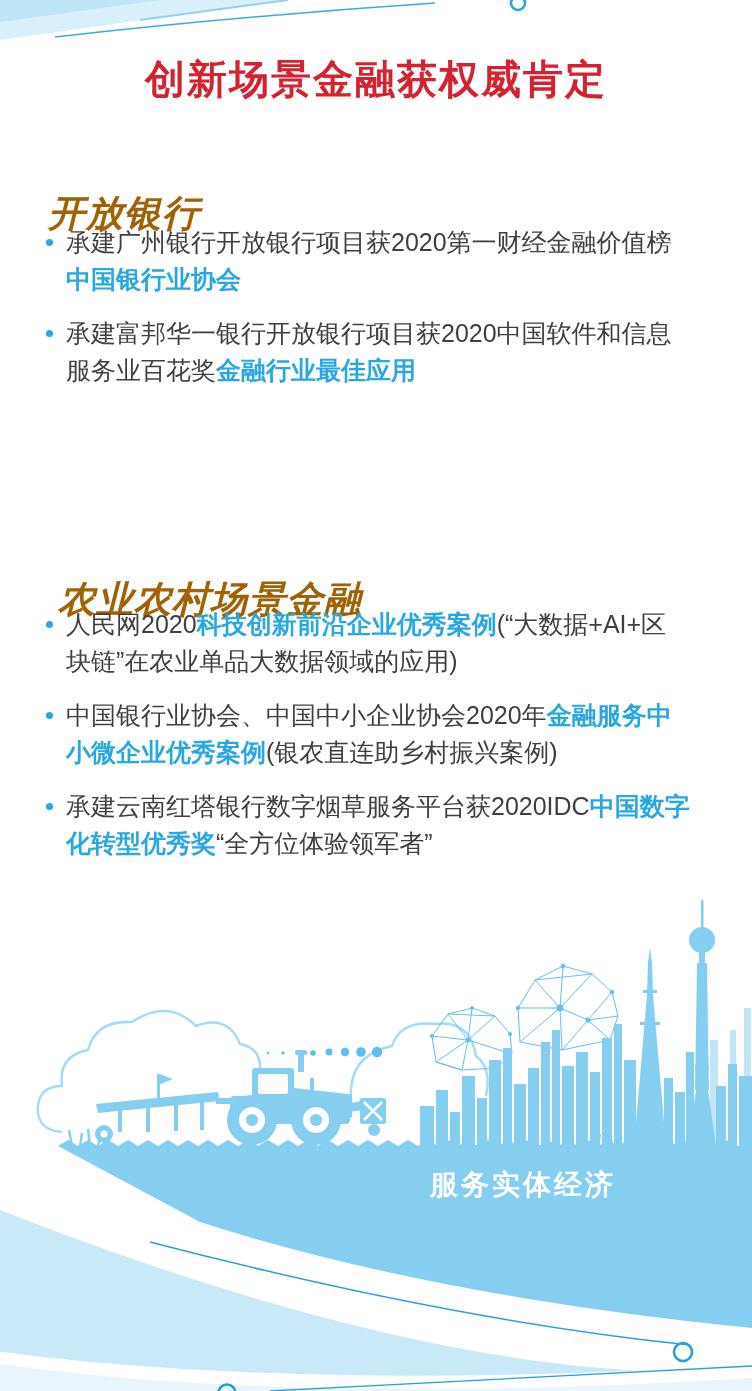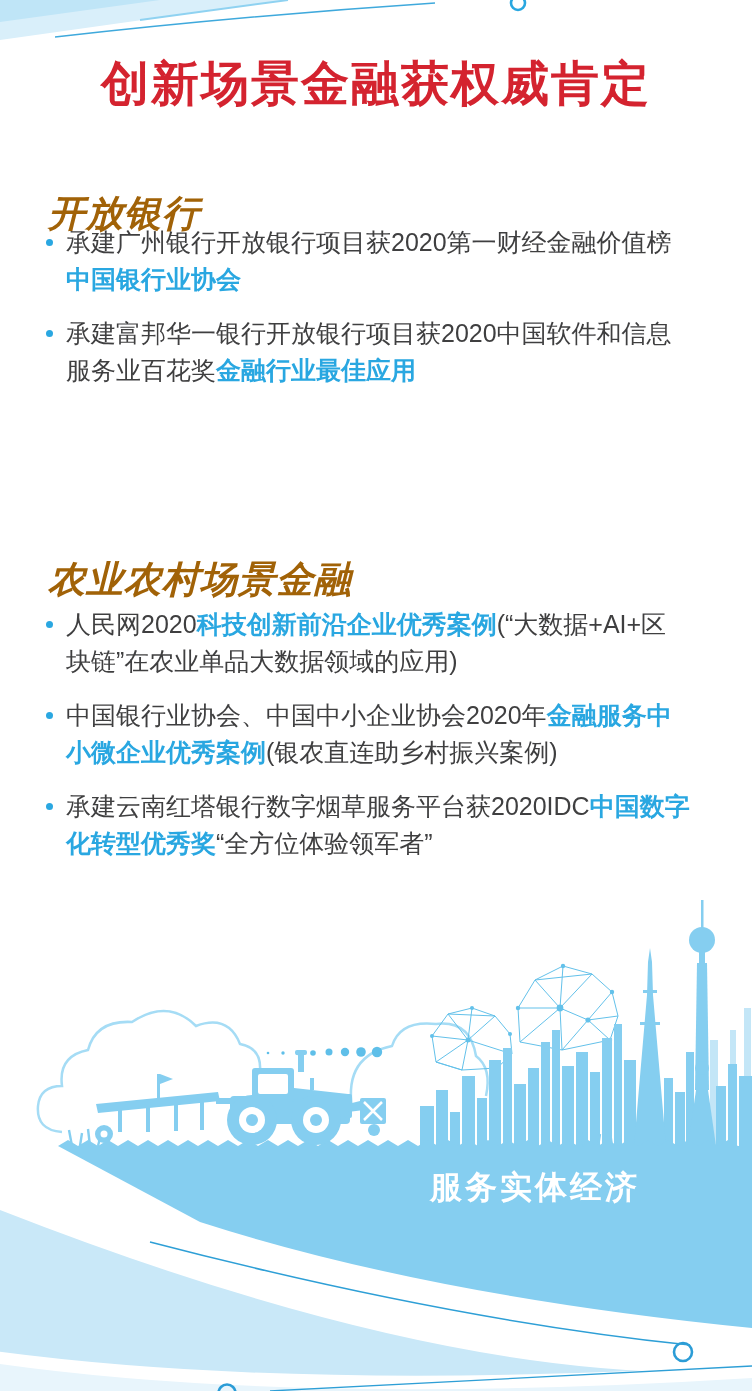--- a/index.html
+++ b/index.html
@@ -4,44 +4,44 @@
 <style>
   html,body{margin:0;padding:0;background:#ffffff;}
   #page{
     position:relative;width:752px;height:1391px;overflow:hidden;background:#ffffff;
     font-family:"Liberation Sans","DejaVu Sans",sans-serif;
   }
   .abs{position:absolute;}
   
   .page-title{
     left:0;top:52px;width:752px;text-align:center;
-    font-size:48px;font-weight:900;letter-spacing:2px;color:#D4232F;
+    font-size:40px;font-weight:900;letter-spacing:2px;color:#D4232F;
   }
   
   .sec-heading{
     left:48px;font-size:37px;font-weight:800;color:#a16207;letter-spacing:1px;font-style:italic;
   }
   #sec-0 .sec-heading{top:158px;}
-  #sec-1 .sec-heading{top:524px;}
+  #sec-1 .sec-heading{top:544px;margin-left:10px;}
   
   .bullets{left:46px;width:644px;margin:0;padding:0;list-style:none;}
   #sec-0 .bullets{top:224px;}
   #sec-1 .bullets{top:606px;}
   .bullets li{
     position:relative;padding-left:20px;margin:0 0 17px 0;
     font-size:25px;line-height:37px;color:#3F3F40;font-weight:500;
   }
   .bullets li .dot{
     position:absolute;left:0;top:15px;width:7px;height:7px;border-radius:50%;
     background:#2AA7E1;
   }
   .bullets li .hl{color:#29A7E1;font-weight:800;}
   
   .slogan{
-    left:430px;top:1166px;font-size:32px;font-weight:800;color:#ffffff;
+    left:430px;top:1166px;font-size:28px;font-weight:800;color:#ffffff;
     letter-spacing:3px;z-index:5;
   }
   svg{display:block;}
   .decor-top{left:0;top:0;z-index:1;}
   .decor-bottom{left:0;top:900px;z-index:0;}
 </style>
 </head>
 <body>
 
 <div id="page">

